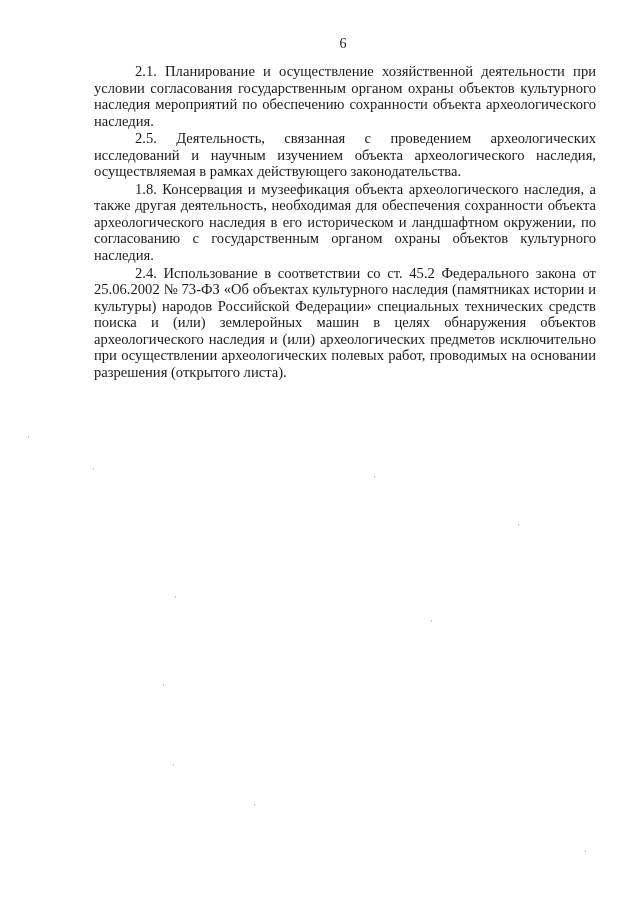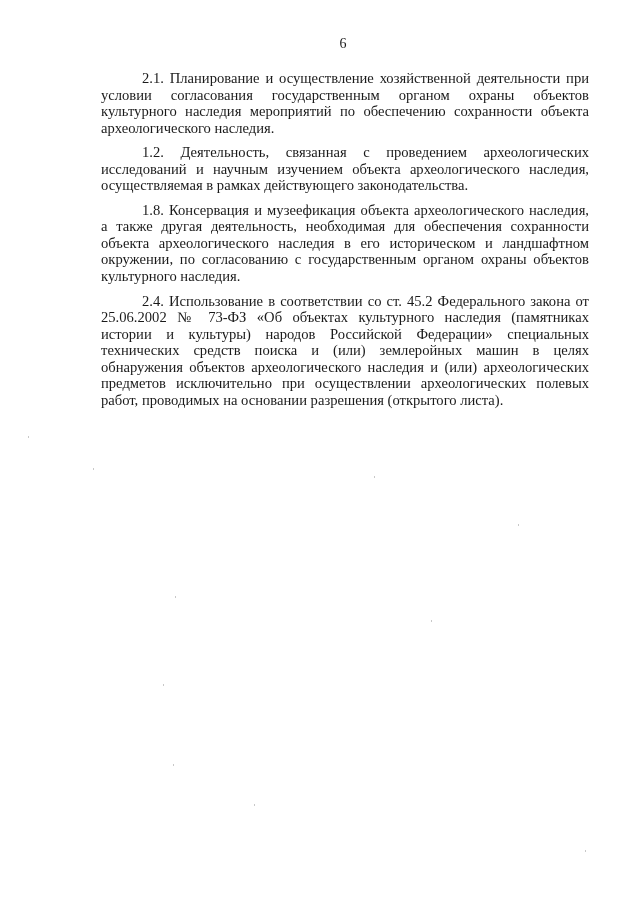--- a/index.html
+++ b/index.html
@@ -33,41 +33,41 @@
   }
   .body-text {
     position: absolute;
     left: 93px;
     top: 62px;
     width: 504px;
     font-size: 14.6px;
     line-height: 16.55px;
   }
   .para {
-    margin: 8px;
+    margin: 1px;
     text-align: justify;
     text-indent: 41px;
     hyphens: none;
   }
   .speck {
     position: absolute;
     width: 1px;
     height: 2px;
     background: #c8c8c8;
   }
 </style>
 </head>
 <body>
 
 <div class="page">
   <div class="page-number">6</div>
 
   <div class="body-text">
     <p class="para">2.1. Планирование и осуществление хозяйственной деятельности при условии согласования государственным органом охраны объектов культурного наследия мероприятий по обеспечению сохранности объекта археологического наследия.</p>
-    <p class="para">1.2. Деятельность, связанная с проведением археологических исследований и научным изучением объекта археологического наследия, осуществляемая в рамках действующего законодательства.</p>
+    <p class="para">2.5. Деятельность, связанная с проведением археологических исследований и научным изучением объекта археологического наследия, осуществляемая в рамках действующего законодательства.</p>
     <p class="para">1.8. Консервация и музеефикация объекта археологического наследия, а также другая деятельность, необходимая для обеспечения сохранности объекта археологического наследия в его историческом и ландшафтном окружении, по согласованию с государственным органом охраны объектов культурного наследия.</p>
     <p class="para">2.4. Использование в соответствии со ст. 45.2 Федерального закона от 25.06.2002 № 73-ФЗ «Об объектах культурного наследия (памятниках истории и культуры) народов Российской Федерации» специальных технических средств поиска и (или) землеройных машин в целях обнаружения объектов археологического наследия и (или) археологических предметов исключительно при осуществлении археологических полевых работ, проводимых на основании разрешения (открытого листа).</p>
   </div>
 
   <div class="speck" style="left:28px;top:436px;"></div>
   <div class="speck" style="left:93px;top:468px;"></div>
   <div class="speck" style="left:374px;top:476px;"></div>
   <div class="speck" style="left:518px;top:524px;"></div>
   <div class="speck" style="left:175px;top:596px;"></div>
   <div class="speck" style="left:431px;top:620px;"></div>

